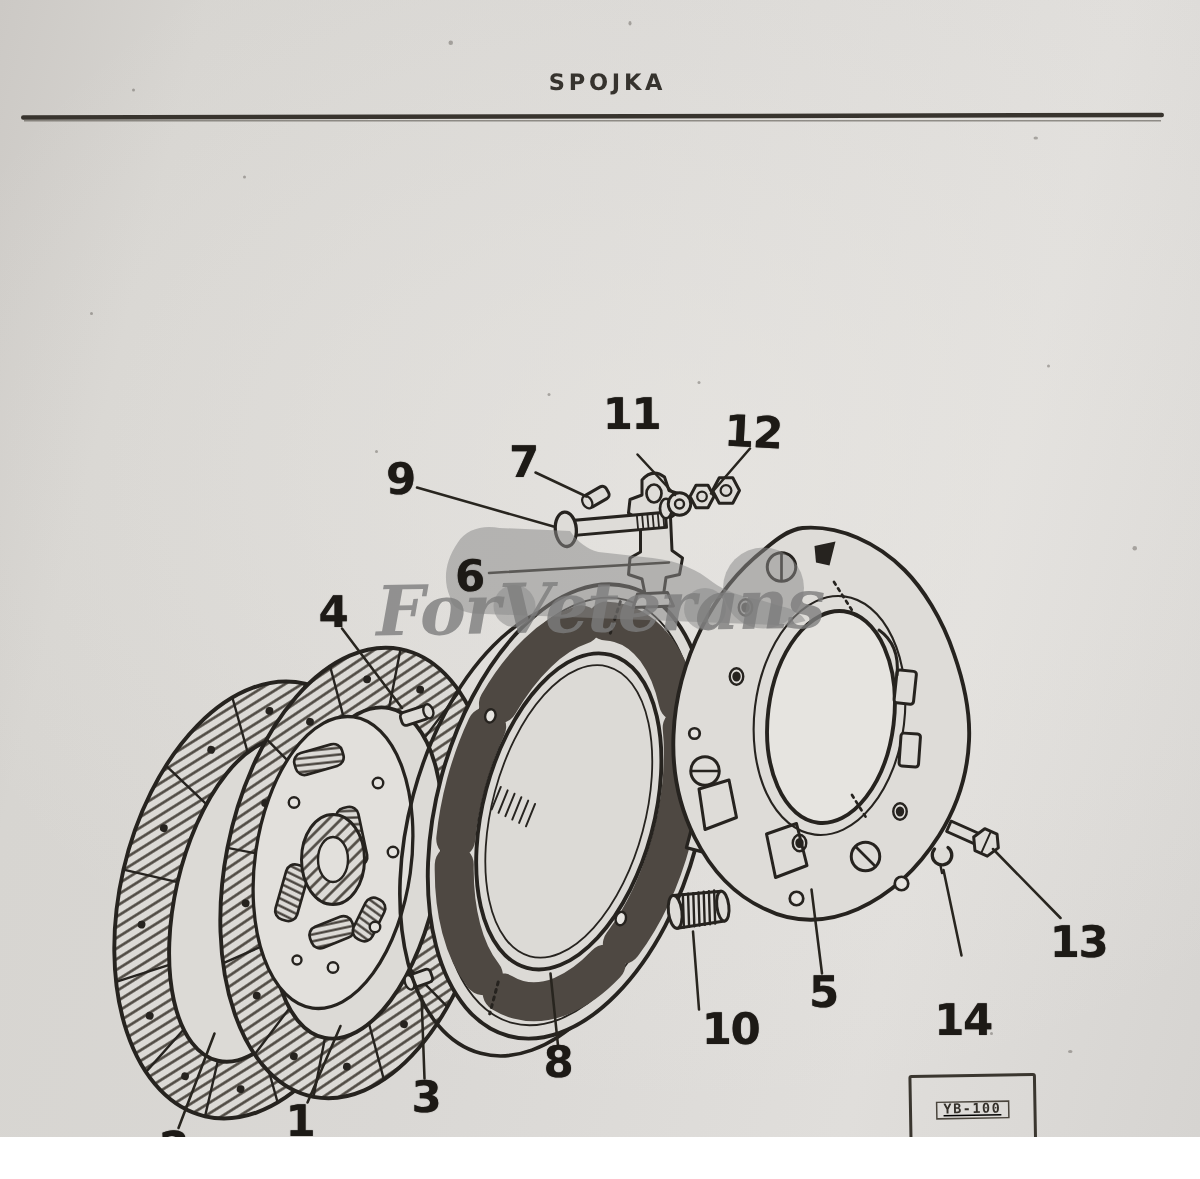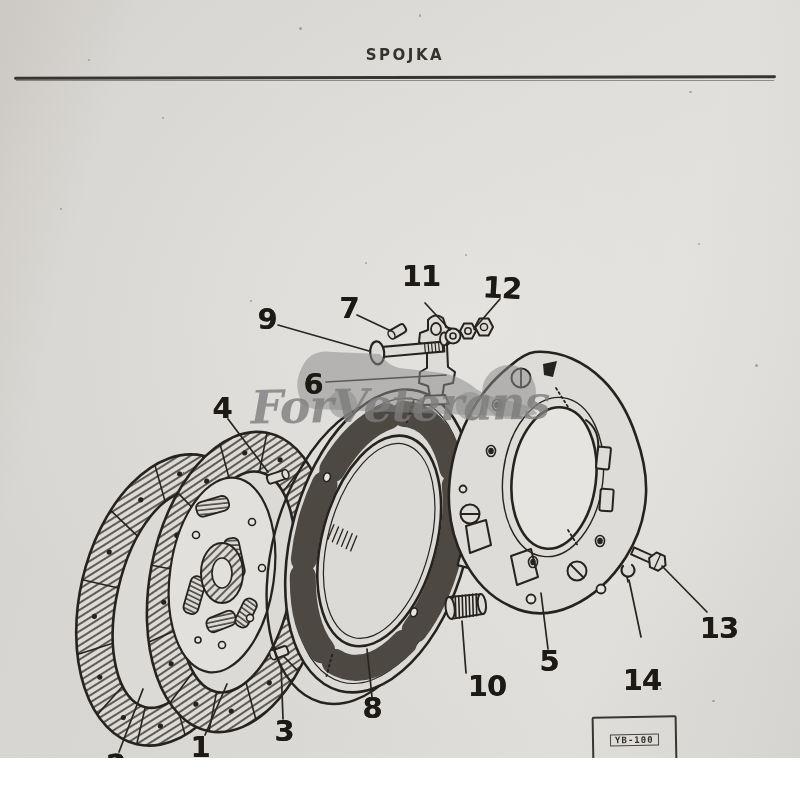--- a/index.html
+++ b/index.html
@@ -27,22 +27,22 @@
   .wm-tagline{
     position:absolute;left:50%;top:431px;transform:translateX(-50%);
     font-size:13.5px;font-weight:bold;letter-spacing:4.5px;color:rgba(146,146,146,0.85);white-space:nowrap;
   }
   .plabel{
     position:absolute;transform:translate(-50%,-50%);z-index:4;
     font-weight:bold;font-size:29px;color:#1d1a16;letter-spacing:-1px;
     text-shadow:0 0 0.6px rgba(29,26,22,0.8);
   }
   .code-box{
-    position:absolute;left:592px;top:716px;z-index:4;
-    border:2px solid #3a362f;border-radius:2px;padding:16px;transform:rotate(-1deg);
+    position:absolute;left:606px;top:716px;z-index:4;
+    border:2px solid #3a362f;border-radius:2px;padding:16px;transform:rotate(-1deg);text-decoration:underline;
   }
   .code-box-inner{
     display:block;border:1px solid #4a453d;padding:0 4px;
     font-size:9px;font-weight:bold;letter-spacing:1px;color:#332f29;
     font-family:"DejaVu Sans Mono",monospace;
   }
   .speck{position:absolute;background:rgba(58,53,46,0.35);border-radius:50%;z-index:1;}
 </style>
 </head>
 <body>

